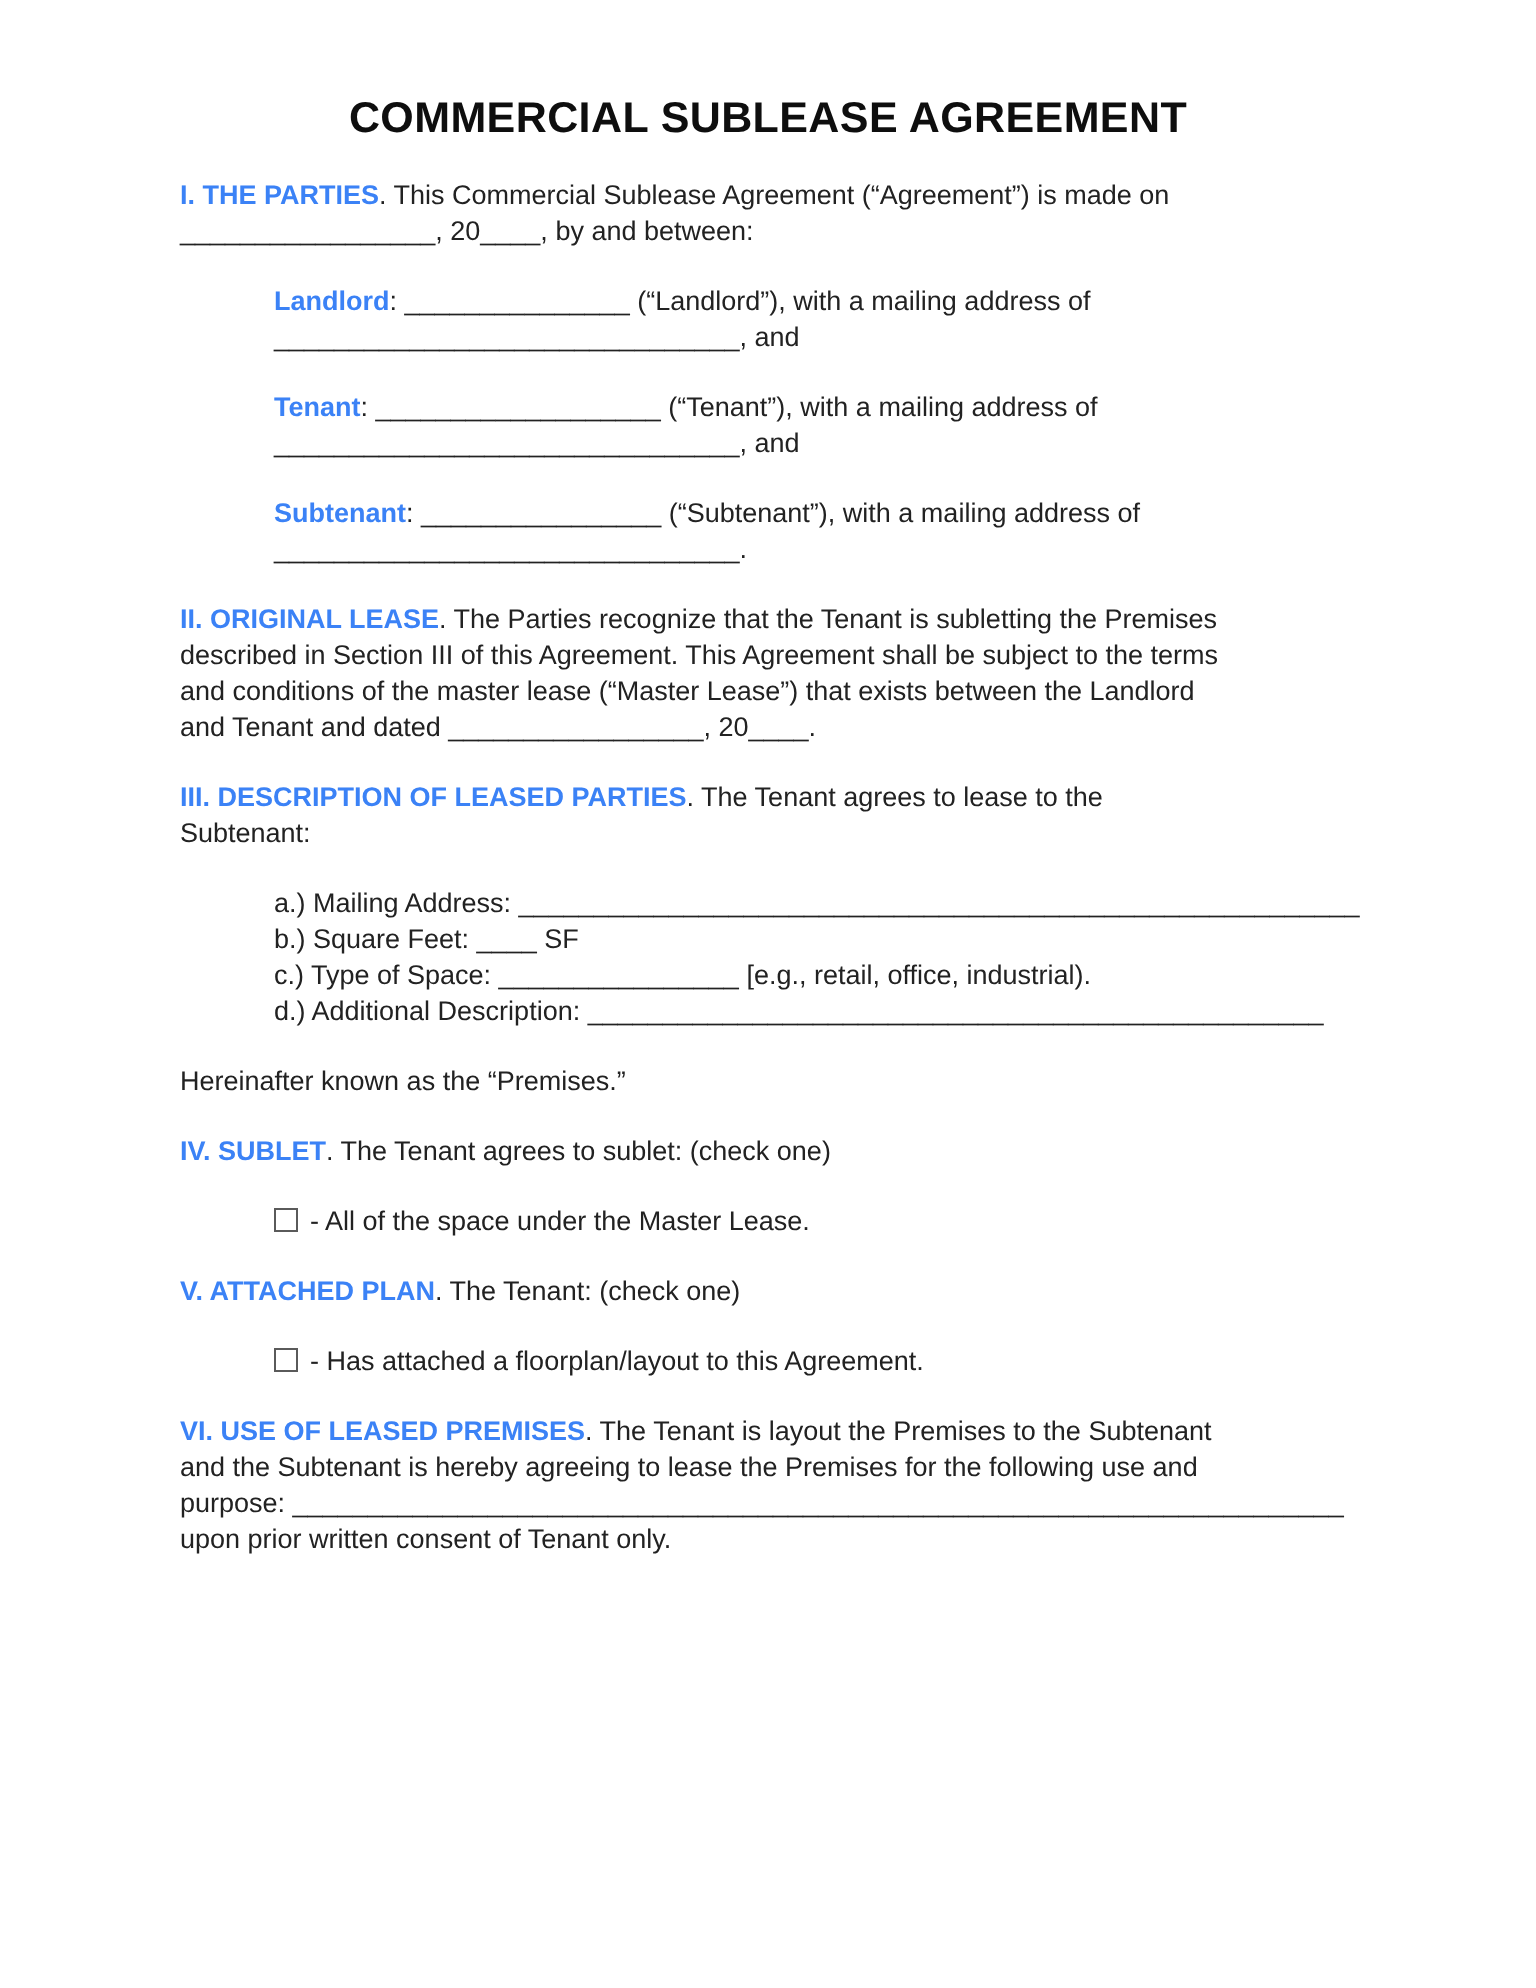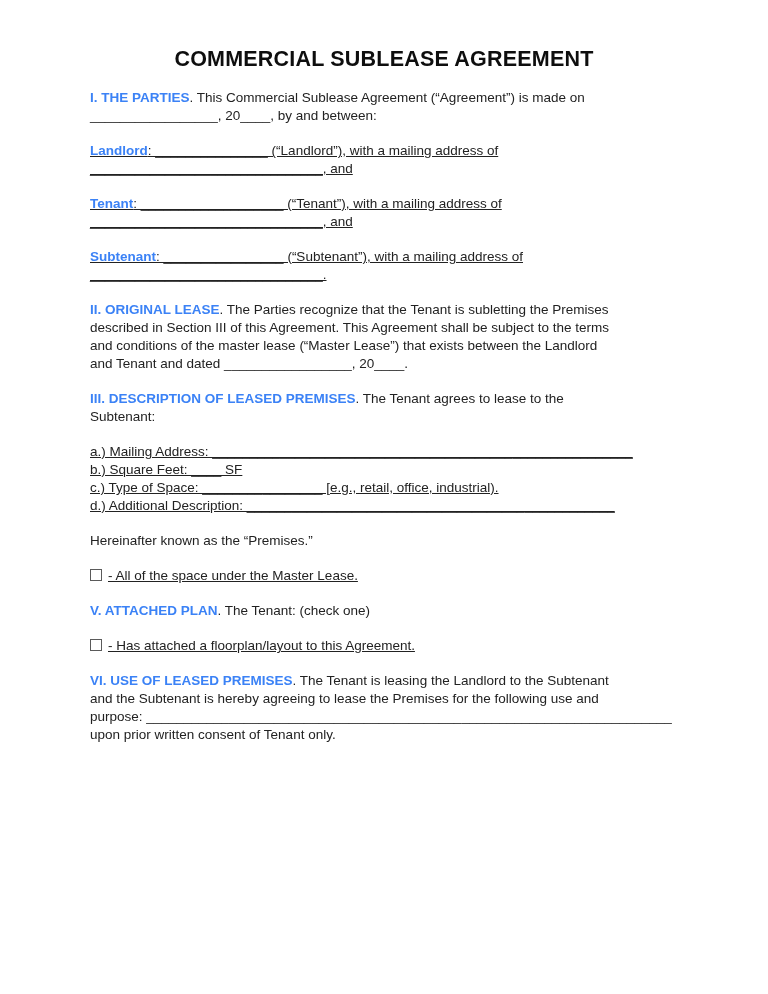--- a/index.html
+++ b/index.html
@@ -18,21 +18,21 @@
   .doc-title{
     font-size:21.5px;
     line-height:26px;
     font-weight:bold;
     letter-spacing:.2px;
     color:#0e0e0e;
     text-align:center;
     margin:0 0 17px 0;
   }
   .para{margin:0 0 17px 0;}
-  .indent{text-decoration:underline;}
+  .indent{margin-left:47px;}
   .line{white-space:nowrap;}
   .para b, .para .bold{font-weight:bold;color:#3b82f6;}
   .cb{
     display:inline-block;
     width:10px;height:10px;
     border:1.2px solid #5a5a5a;
     background:#ffffff;
     margin-right:6px;
     vertical-align:-1px;
   }
@@ -90,52 +90,55 @@
 
 
   <div class="para">
     <div class="line"><b>II. ORIGINAL LEASE</b><span>. The Parties recognize that the Tenant is subletting the Premises</span></div>
     <div class="line">described in Section III of this Agreement. This Agreement shall be subject to the terms</div>
     <div class="line">and conditions of the master lease (“Master Lease”) that exists between the Landlord</div>
     <div class="line">and Tenant and dated _________________, 20____.</div>
   </div>
 
   <div class="para">
-    <div class="line"><b>III. DESCRIPTION OF LEASED PREMISES</b><span>. The Tenant agrees to lease to the</span></div>
+    <div class="line"><b>III. DESCRIPTION OF LEASED PARTIES</b><span>. The Tenant agrees to lease to the</span></div>
     <div class="line">Subtenant:</div>
   </div>
 
   <div class="para indent">
     <div class="line">a.) Mailing Address: ________________________________________________________</div>
     <div class="line">b.) Square Feet: ____ SF</div>
     <div class="line">c.) Type of Space: ________________ [e.g., retail, office, industrial).</div>
     <div class="line">d.) Additional Description: _________________________________________________</div>
   </div>
 
   <div class="para">
     <div class="line">Hereinafter known as the “Premises.”</div>
   </div>
 
+  <div class="para">
+    <div class="line"><b>IV. SUBLET</b><span>. The Tenant agrees to sublet: (check one)</span></div>
+  </div>
 
   <div class="para indent">
     <span class="cb"></span><span>- All of the space under the Master Lease.</span>
   </div>
 
 
   <div class="para">
     <div class="line"><b>V. ATTACHED PLAN</b><span>. The Tenant: (check one)</span></div>
   </div>
 
   <div class="para indent">
     <span class="cb"></span><span>- Has attached a floorplan/layout to this Agreement.</span>
   </div>
 
 
   <div class="para">
-    <div class="line"><b>VI. USE OF LEASED PREMISES</b><span>. The Tenant is leasing the Landlord to the Subtenant</span></div>
+    <div class="line"><b>VI. USE OF LEASED PREMISES</b><span>. The Tenant is layout the Premises to the Subtenant</span></div>
     <div class="line">and the Subtenant is hereby agreeing to lease the Premises for the following use and</div>
     <div class="line">purpose: ______________________________________________________________________</div>
     <div class="line">upon prior written consent of Tenant only.</div>
   </div>
 
   <div class="footer">
     <div class="logo">
         <span>e</span>
       </div>
     <div class="pagenum">Page 1 of 10</div>

